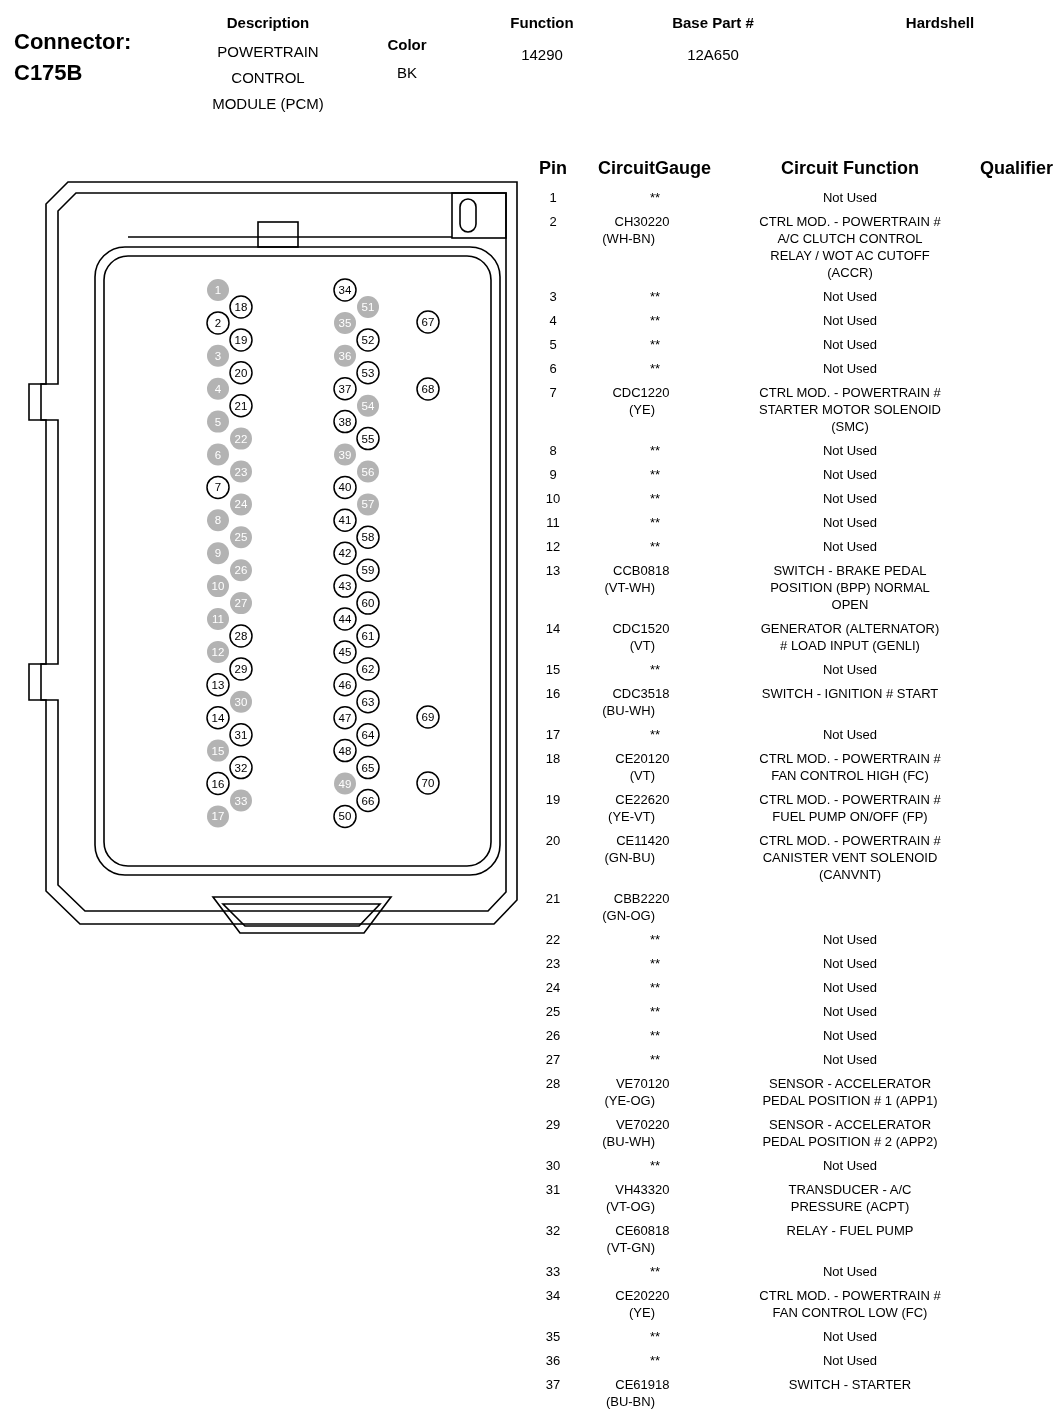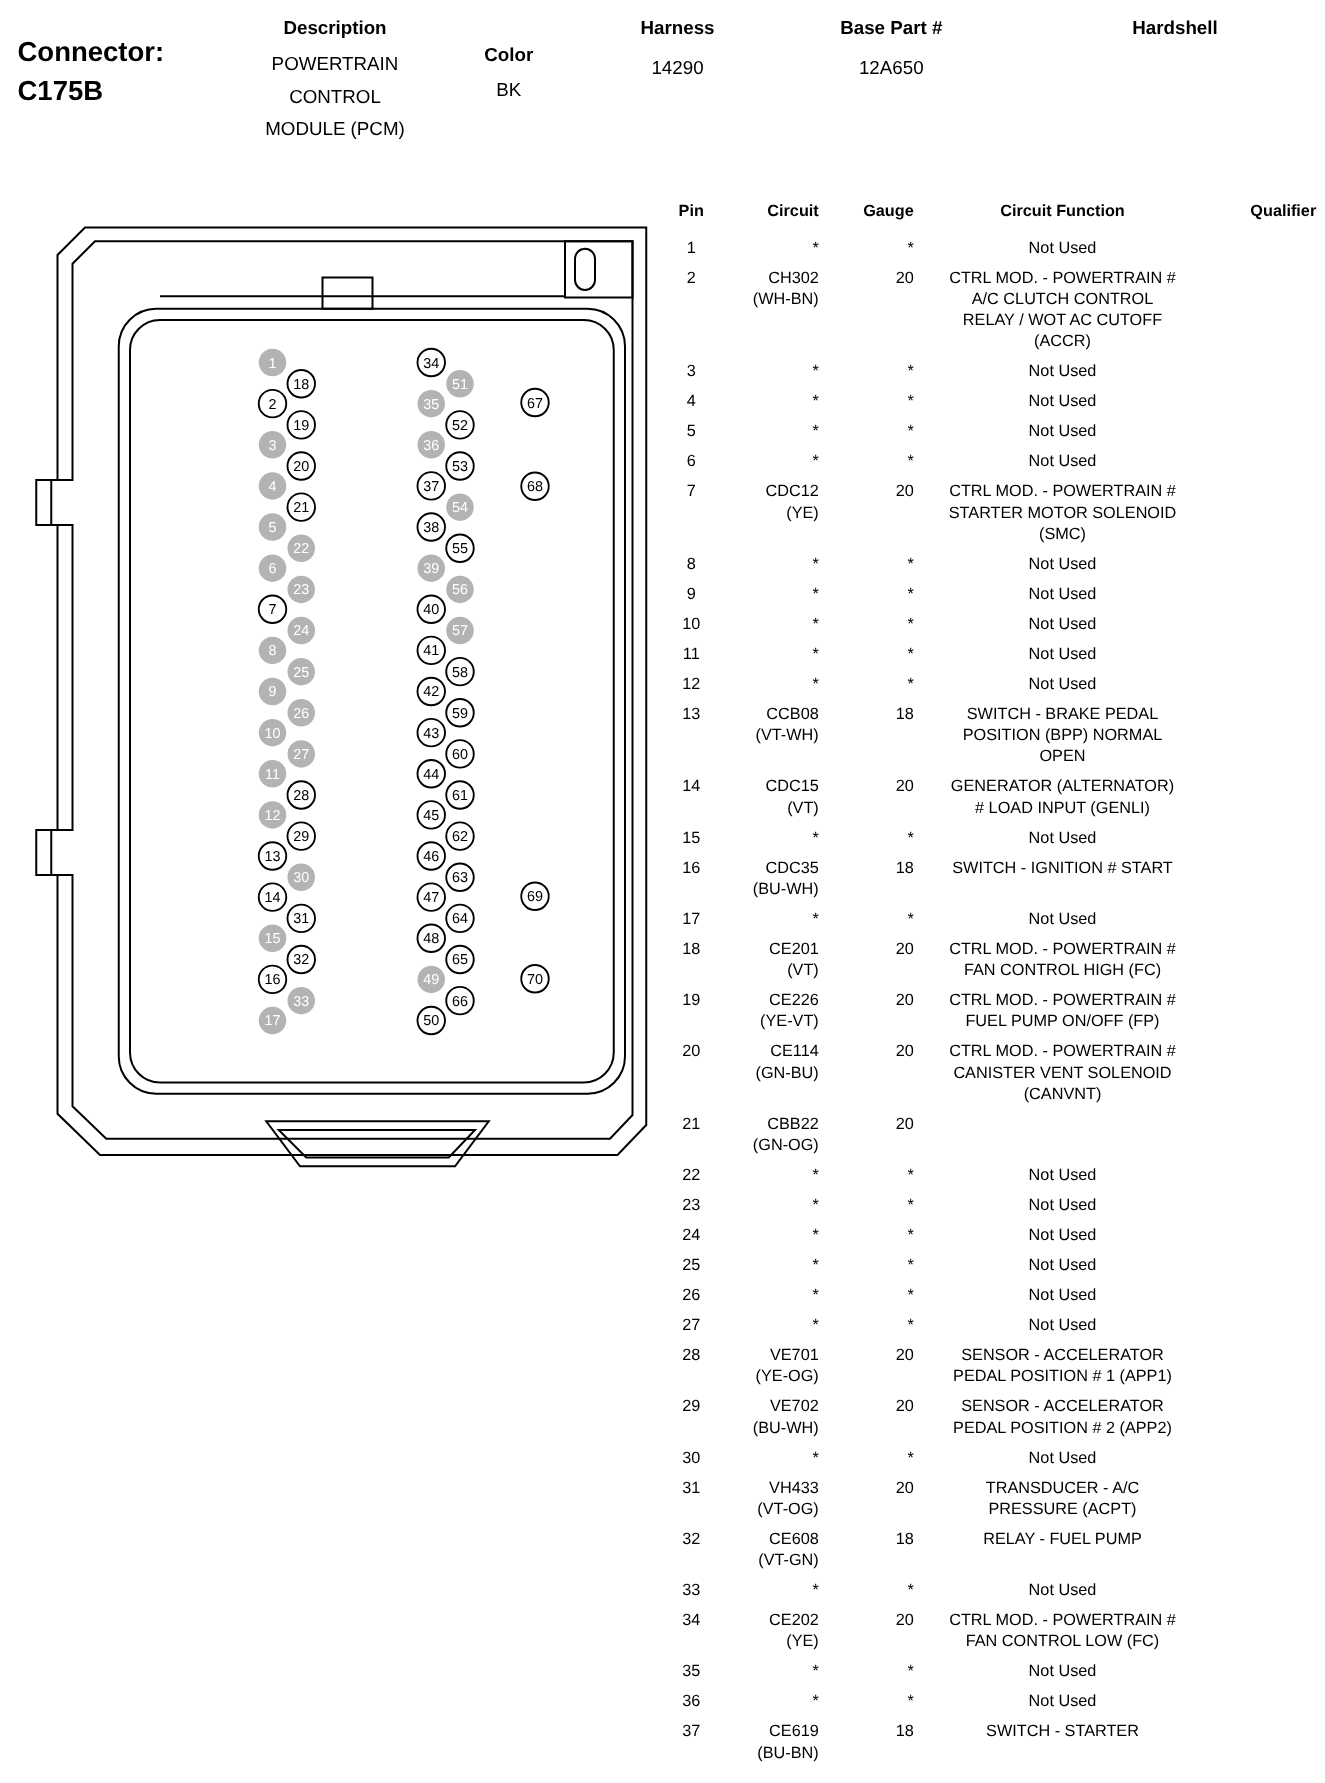--- a/index.html
+++ b/index.html
@@ -28,24 +28,24 @@
   
   #connector-svg{left:20px;top:160px;}
   #connector-svg path, #connector-svg rect{fill:none;stroke:#000;stroke-width:1.6;stroke-linejoin:miter;}
   #connector-svg text{font-family:"Liberation Sans", sans-serif;}
 
   
   #pin-table{left:533px;top:160px;width:522px;}
   .thead{display:flex;font-weight:bold;font-size:14.5px;line-height:17px;margin-bottom:12px;}
   .trow{display:flex;align-items:flex-start;margin-bottom:7px;}
   .tcell{font-size:13px;line-height:17px;}
-  .th{font-size:13px;}
+  .th{font-size:18px;}
   .c-pin{width:40px;text-align:center;flex:0 0 auto;}
   .c-circuit{width:82px;text-align:right;flex:0 0 auto;}
-  .c-gauge{width:76px;text-align:right;flex:0 0 auto;}
+  .c-gauge{width:76px;text-align:left;flex:0 0 auto;}
   .c-func{width:238px;text-align:center;flex:0 0 auto;}
   .c-qual{width:84px;text-align:right;flex:0 0 auto;}
 </style>
 </head>
 <body>
 
 <div class="abs" id="h-conn">
   <div class="hdr-conn-label">Connector:</div>
   <div class="hdr-conn-id">C175B</div>
 </div>
@@ -58,21 +58,21 @@
     <div>MODULE (PCM)</div>
   </div>
 </div>
 
 <div class="abs" id="h-color">
   <div class="hdr-label">Color</div>
   <div class="hdr-value">BK</div>
 </div>
 
 <div class="abs" id="h-harness">
-  <div class="hdr-label">Harness</div>
+  <div class="hdr-label">Function</div>
   <div class="hdr-value">14290</div>
 </div>
 
 <div class="abs" id="h-base">
   <div class="hdr-label">Base Part #</div>
   <div class="hdr-value">12A650</div>
 </div>
 
 <div class="abs" id="h-shell">
   <div class="hdr-label">Hardshell</div>

